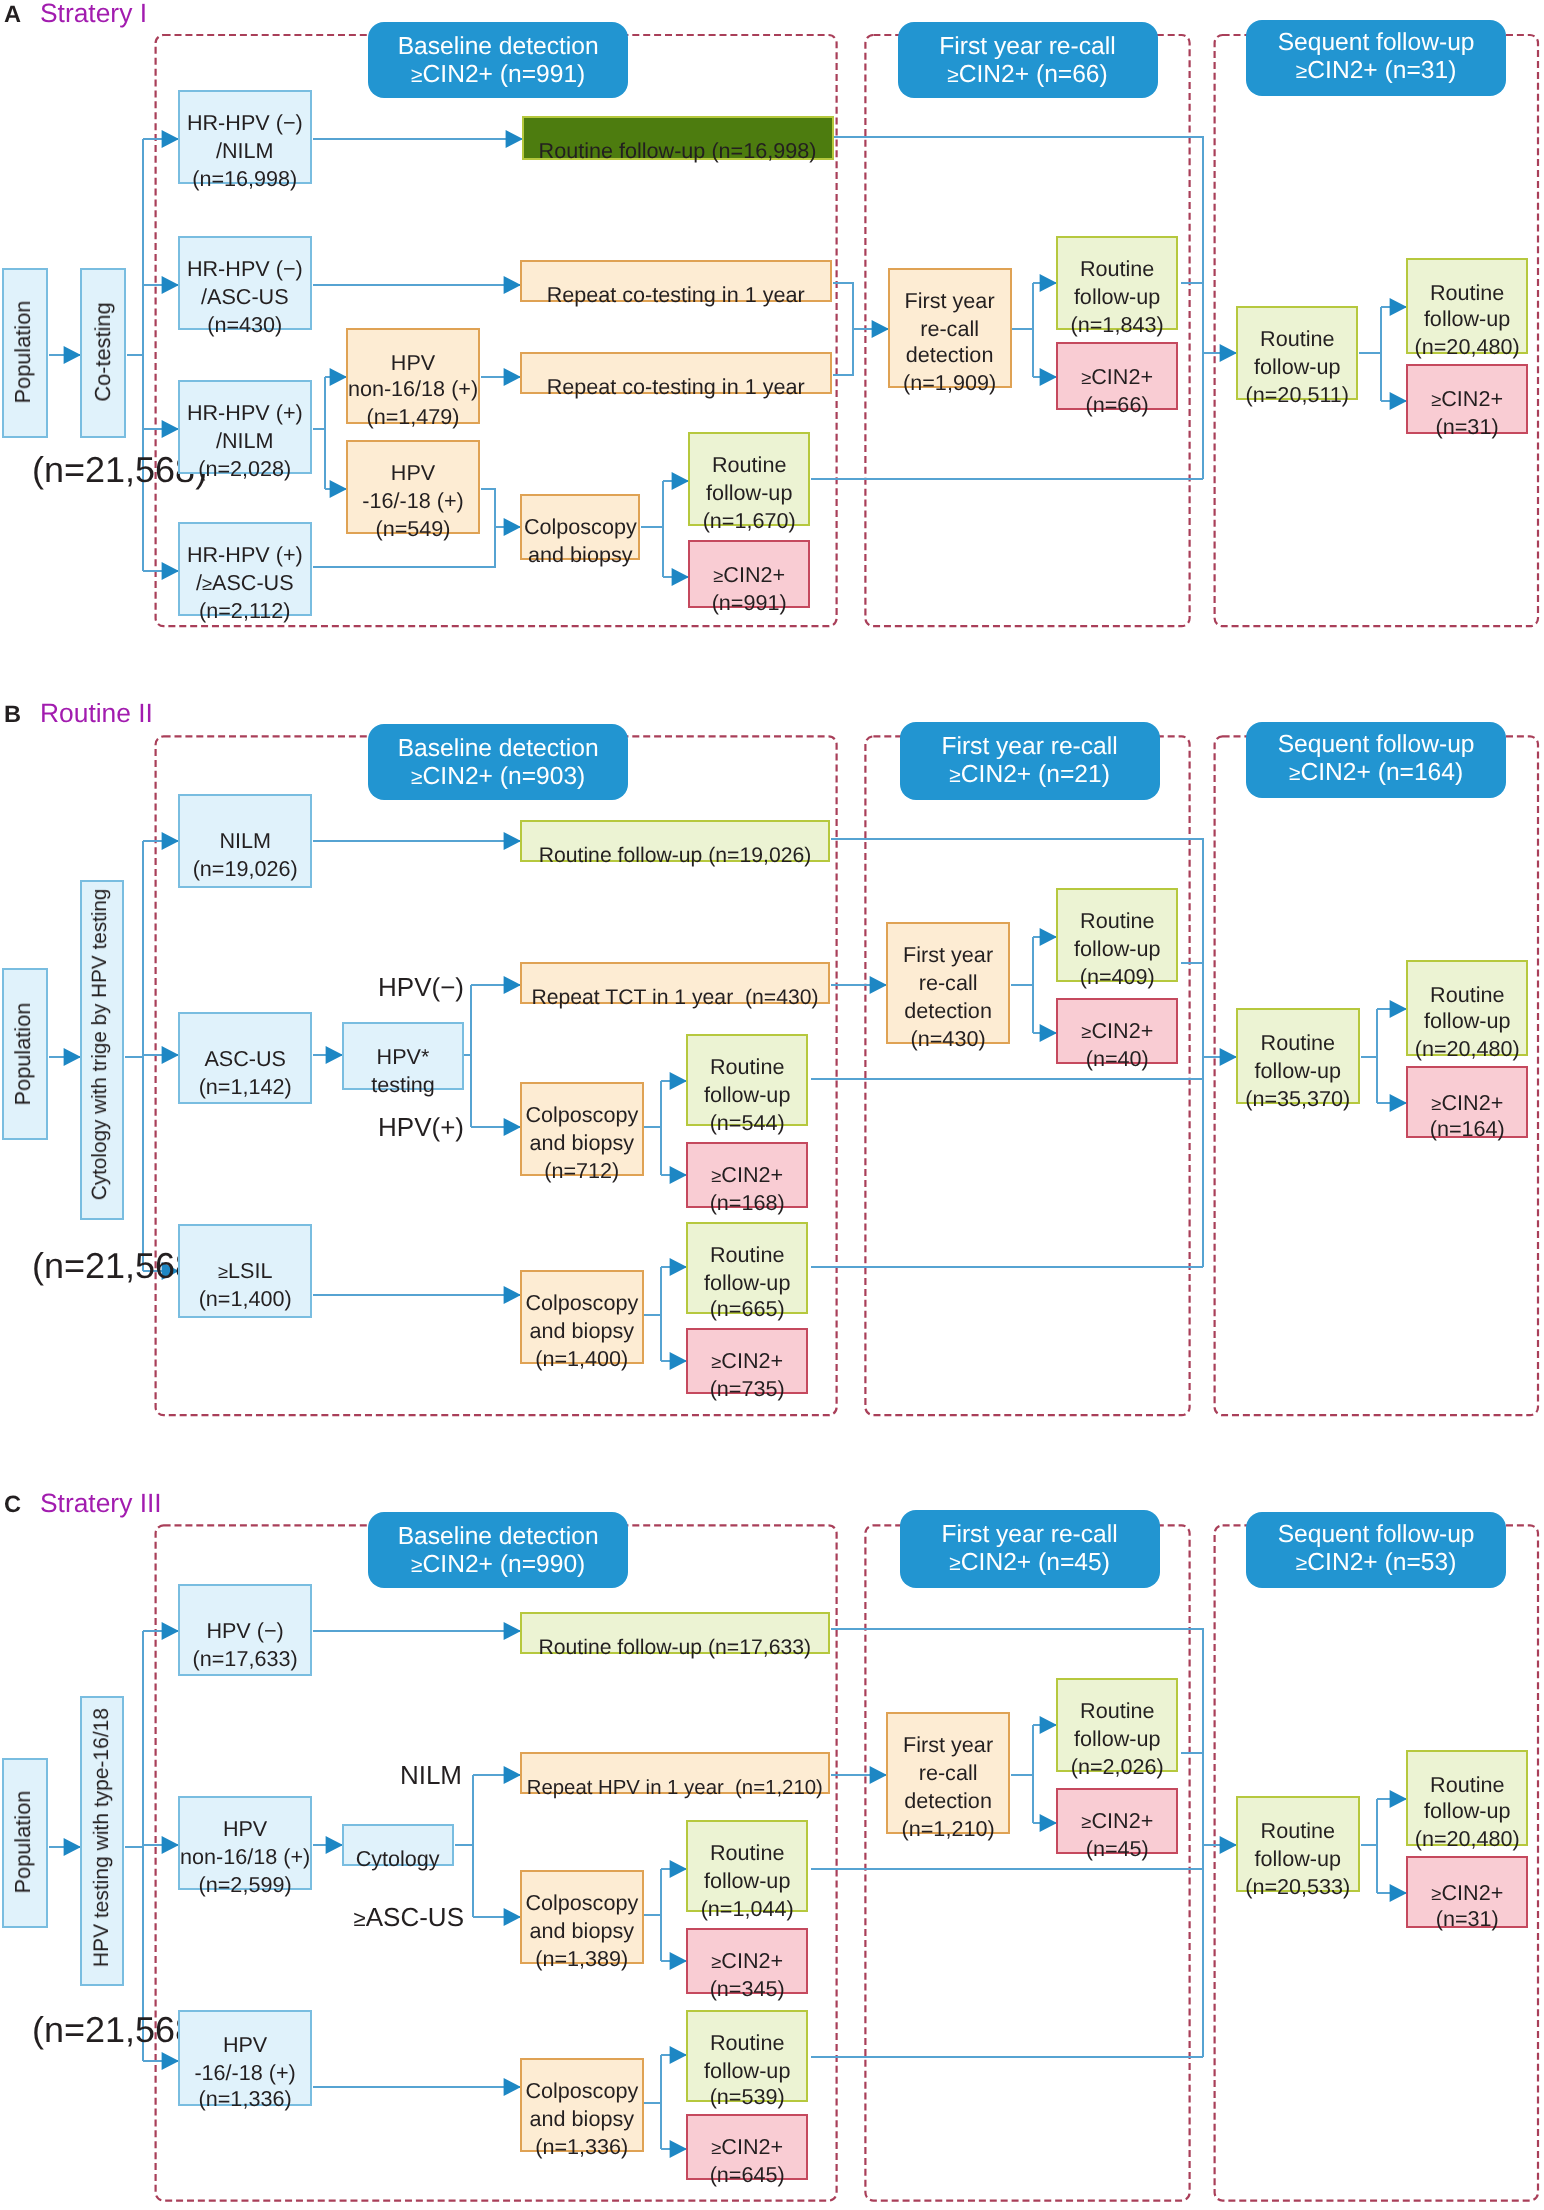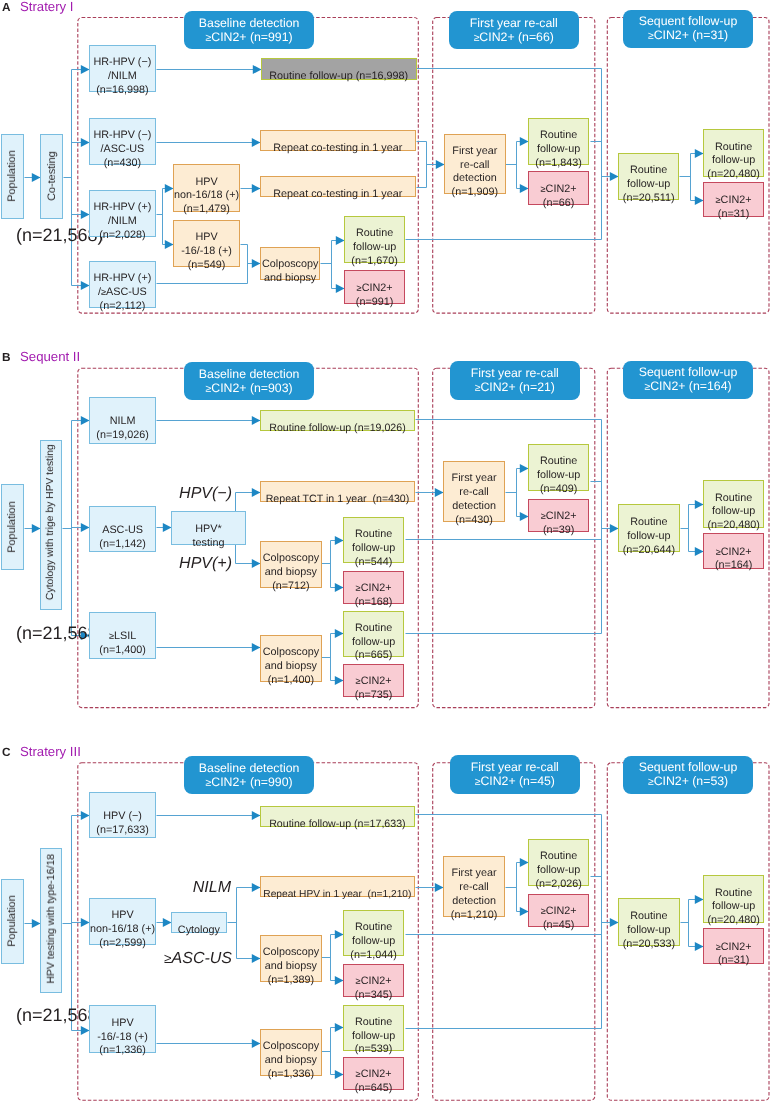--- a/index.html
+++ b/index.html
@@ -17,21 +17,21 @@
   .node{position:absolute;box-sizing:border-box;display:flex;flex-direction:column;
         align-items:center;justify-content:center;text-align:center;
         font-size:10.8px;line-height:13.75px;color:#231f20;padding-top:17px;}
   .node > div{white-space:pre;}
   .hdr > div{white-space:pre;}
   .vbox{position:absolute;box-sizing:border-box;}
   .vbox > span{position:absolute;left:50%;top:50%;
                transform:translate(-50%,-50%) rotate(-90deg);
                white-space:nowrap;font-size:10.9px;line-height:12px;color:#231f20;}
     .plabel{position:absolute;font-size:18px;line-height:14px;color:#231f20;white-space:nowrap;margin-left:14px;}
-  .elab{position:absolute;font-size:16px;line-height:13px;color:#231f20;white-space:nowrap;font-style:italic;}
+  .elab{position:absolute;font-size:13px;line-height:13px;color:#231f20;white-space:nowrap;}
   .ge{font-size:0.85em;}
   svg#wires,svg#dashes{position:absolute;left:0;top:0;width:772px;height:1105px;overflow:visible;}
   .panel{position:absolute;left:0;top:0;width:0;height:0;}
 </style>
 </head>
 <body>
 
 <div id="stage">
   <svg id="dashes">
       <rect x="77.8" y="17.5" width="340.5" height="295.6" rx="4" fill="none" stroke="#a93f59" stroke-width="1.1" stroke-dasharray="3.5 1.95"></rect>
@@ -252,21 +252,21 @@
       <div class="node orange" style="left: 173px; top: 163.9px; width: 67px; height: 47.5px; background: rgb(253, 236, 211); border: 1px solid rgb(223, 162, 84);">
         <div>HPV</div>
         <div>non-16/18 (+)</div>
         <div>(n=1,479)</div>
       </div>
       <div class="node orange" style="left: 173px; top: 220.3px; width: 67px; height: 47.1px; background: rgb(253, 236, 211); border: 1px solid rgb(223, 162, 84);">
         <div>HPV</div>
         <div>-16/-18 (+)</div>
         <div>(n=549)</div>
       </div>
-      <div class="node green" style="left: 260.5px; top: 57.8px; width: 155.5px; height: 21.7px; background: #a3a3a3; border: 1px solid rgb(182, 200, 62);">
+      <div class="node green" style="left: 260.5px; top: 57.8px; width: 155.5px; height: 21.7px; background: #4d7c0f; border: 1px solid rgb(182, 200, 62);">
         <div>Routine follow-up (n=16,998)</div>
       </div>
       <div class="node orange" style="left: 259.8px; top: 130px; width: 155.7px; height: 20.5px; background: rgb(253, 236, 211); border: 1px solid rgb(223, 162, 84);">
         <div>Repeat co-testing in 1 year</div>
       </div>
       <div class="node orange" style="left: 259.8px; top: 176px; width: 155.7px; height: 20.5px; background: rgb(253, 236, 211); border: 1px solid rgb(223, 162, 84);">
         <div>Repeat co-testing in 1 year</div>
       </div>
       <div class="node orange" style="left: 260.1px; top: 246.7px; width: 60.3px; height: 33.3px; background: rgb(253, 236, 211); border: 1px solid rgb(223, 162, 84);">
         <div>Colposcopy</div>
@@ -306,21 +306,21 @@
         <div>follow-up</div>
         <div>(n=20,480)</div>
       </div>
       <div class="node pink" style="left: 702.7px; top: 182.4px; width: 61.1px; height: 34.6px; background: rgb(249, 204, 211); border: 1px solid rgb(197, 73, 94);">
         <div><span class="ge">≥</span>CIN2+</div>
         <div>(n=31)</div>
       </div>
     </div>
   <div id="panel-b" class="panel">
       <div class="panel-letter" style="left: 2px; top: 352.1px;">B</div>
-      <div class="panel-title" style="left: 20px; top: 351.4px;">Sequent II</div>
+      <div class="panel-title" style="left: 20px; top: 351.4px;">Routine II</div>
       <div class="hdr" style="left: 183.7px; top: 361.5px; width: 130.2px; height: 38.3px; background: rgb(34, 149, 209);">
         <div>Baseline detection</div>
         <div><span class="ge">≥</span>CIN2+ (n=903)</div>
       </div>
       <div class="hdr" style="left: 449.5px; top: 360.6px; width: 129.6px; height: 38.8px; background: rgb(34, 149, 209);">
         <div>First year re-call</div>
         <div><span class="ge">≥</span>CIN2+ (n=21)</div>
       </div>
       <div class="hdr" style="left: 623.2px; top: 361.1px; width: 130.1px; height: 37.7px; background: rgb(34, 149, 209);">
         <div>Sequent follow-up</div>
@@ -340,21 +340,21 @@
         <div>(n=19,026)</div>
       </div>
       <div class="node blue" style="left: 88.6px; top: 505.6px; width: 67.2px; height: 46.2px; background: rgb(224, 242, 251); border: 1px solid rgb(121, 189, 224);">
         <div>ASC-US</div>
         <div>(n=1,142)</div>
       </div>
       <div class="node blue" style="left: 88.6px; top: 611.7px; width: 67.2px; height: 46.8px; background: rgb(224, 242, 251); border: 1px solid rgb(121, 189, 224);">
         <div><span class="ge">≥</span>LSIL</div>
         <div>(n=1,400)</div>
       </div>
-      <div class="node blue" style="left: 171px; top: 511.1px; width: 75px; height: 34px; background: rgb(224, 242, 251); border: 1px solid rgb(121, 189, 224);">
+      <div class="node blue" style="left: 171px; top: 511.1px; width: 61px; height: 34px; background: rgb(224, 242, 251); border: 1px solid rgb(121, 189, 224);">
         <div>HPV*</div>
         <div>testing</div>
       </div>
       <div class="node green" style="left: 259.6px; top: 410.2px; width: 155px; height: 21.3px; background: rgb(236, 243, 211); border: 1px solid rgb(182, 200, 62); font-size: 10.6px;">
         <div>Routine follow-up (n=19,026)</div>
       </div>
       <div class="node orange" style="left: 259.6px; top: 481.2px; width: 155px; height: 20.8px; background: rgb(253, 236, 211); border: 1px solid rgb(223, 162, 84); font-size: 10.6px;">
         <div>Repeat TCT in 1 year  (n=430)</div>
       </div>
       <div class="node orange" style="left: 259.6px; top: 541px; width: 61.8px; height: 46.9px; background: rgb(253, 236, 211); border: 1px solid rgb(223, 162, 84);">
@@ -391,26 +391,26 @@
         <div>detection</div>
         <div>(n=430)</div>
       </div>
       <div class="node green" style="left: 528.2px; top: 444.2px; width: 61.3px; height: 47px; background: rgb(236, 243, 211); border: 1px solid rgb(182, 200, 62);">
         <div>Routine</div>
         <div>follow-up</div>
         <div>(n=409)</div>
       </div>
       <div class="node pink" style="left: 528.2px; top: 499.2px; width: 61.3px; height: 33.3px; background: rgb(249, 204, 211); border: 1px solid rgb(197, 73, 94);">
         <div><span class="ge">≥</span>CIN2+</div>
-        <div>(n=39)</div>
+        <div>(n=40)</div>
       </div>
       <div class="node green" style="left: 617.8px; top: 503.7px; width: 61.8px; height: 48.3px; background: rgb(236, 243, 211); border: 1px solid rgb(182, 200, 62);">
         <div>Routine</div>
         <div>follow-up</div>
-        <div>(n=20,644)</div>
+        <div>(n=35,370)</div>
       </div>
       <div class="node green" style="left: 702.7px; top: 480.1px; width: 61.3px; height: 47.7px; background: rgb(236, 243, 211); border: 1px solid rgb(182, 200, 62);">
         <div>Routine</div>
         <div>follow-up</div>
         <div>(n=20,480)</div>
       </div>
       <div class="node pink" style="left: 702.7px; top: 533.2px; width: 61.3px; height: 35.8px; background: rgb(249, 204, 211); border: 1px solid rgb(197, 73, 94);">
         <div><span class="ge">≥</span>CIN2+</div>
         <div>(n=164)</div>
       </div>

